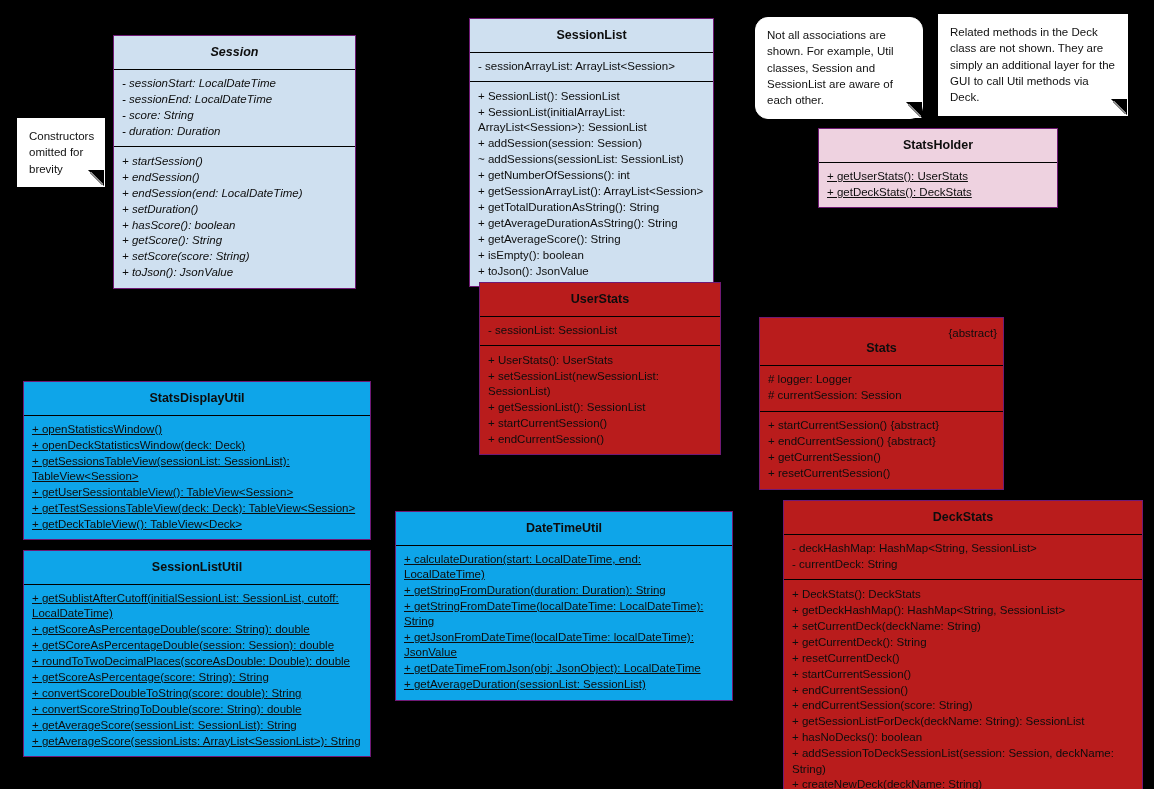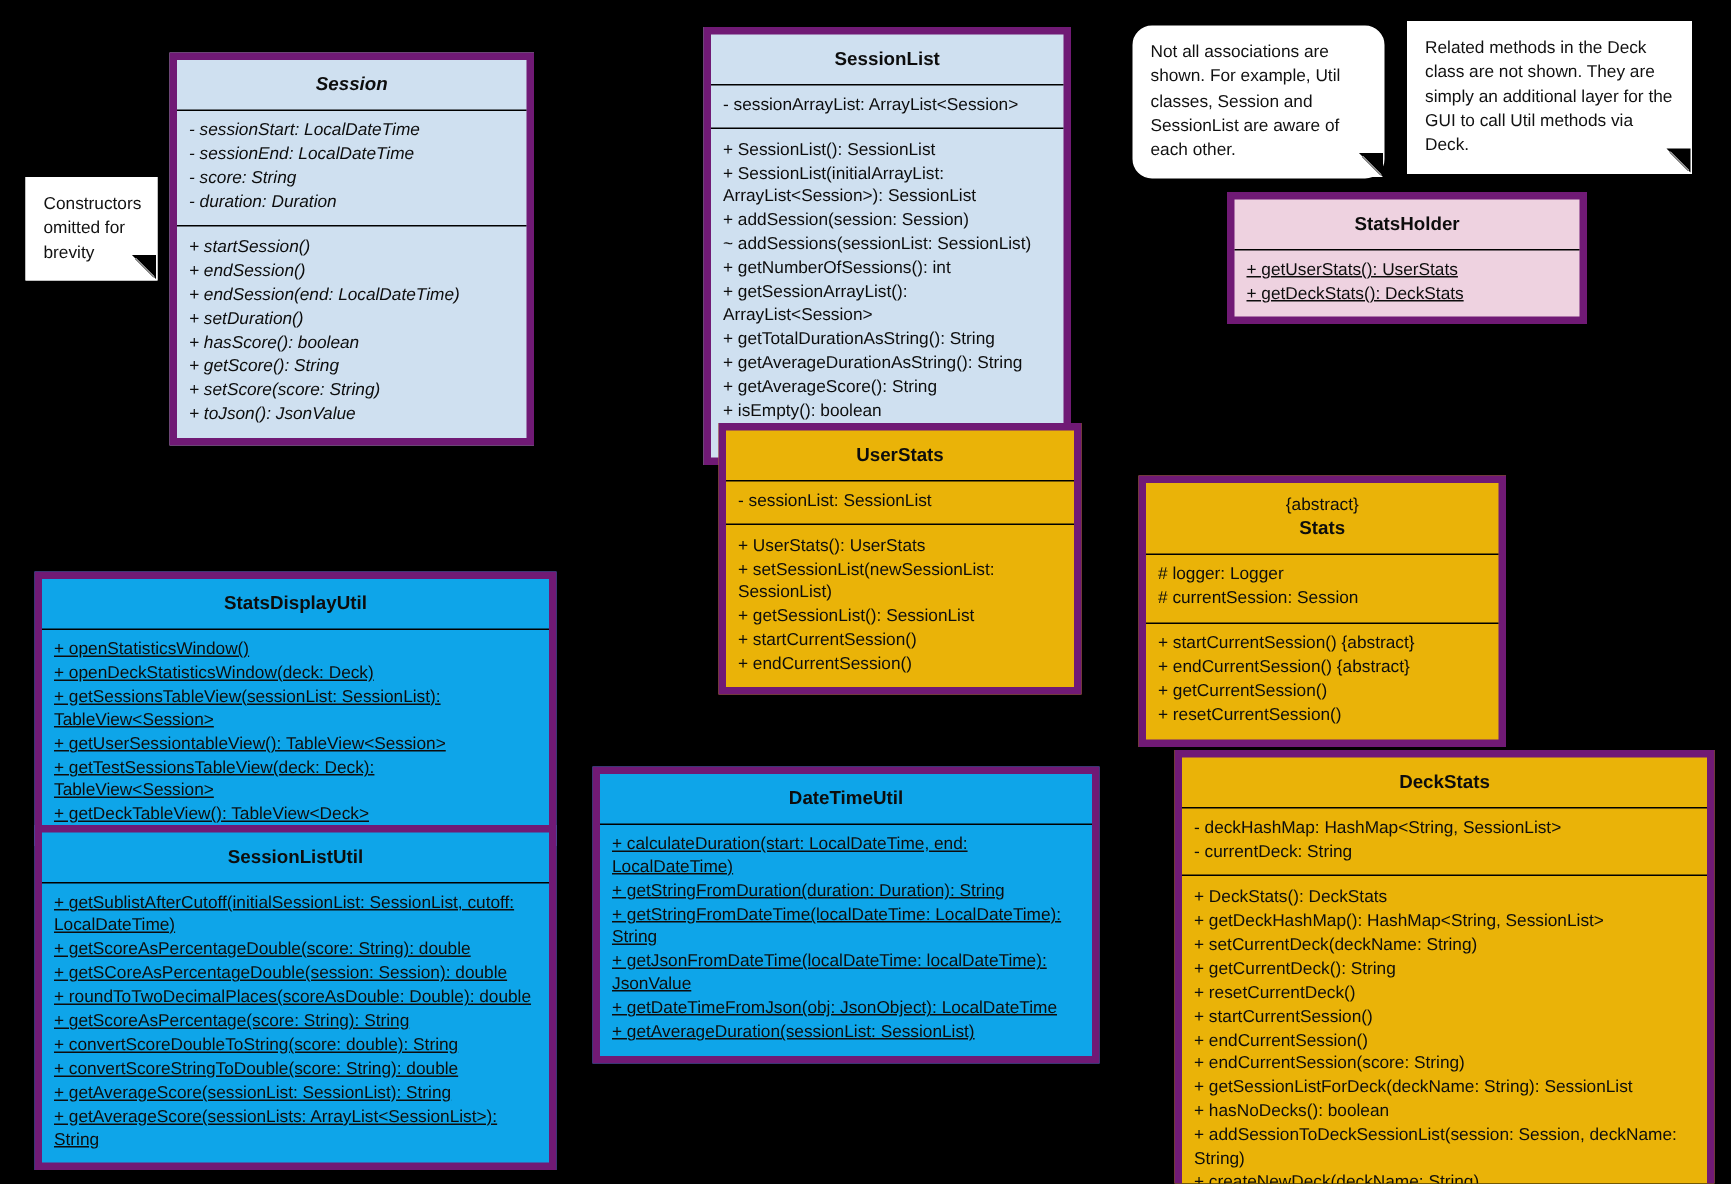--- a/index.html
+++ b/index.html
@@ -18,55 +18,56 @@
   .canvas {
     position: absolute;
     inset: 0;
     background: #000000;
   }
 
   
   .uml {
     position: absolute;
     box-sizing: border-box;
-    border: 5px solid #701a75;
+    border: 1px solid #701a75;
     color: #0d0d0d;
     font-size: 11.5px;
     line-height: 1.32;
   }
   .uml .title {
     text-align: center;
     font-weight: bold;
     font-size: 12.5px;
     padding: 8px 6px 8px 6px;
     box-sizing: border-box;
   }
   .uml .title .stereo {
     display: block;
     font-weight: normal;
     font-size: 11.5px;
     line-height: 1.25;
+    text-align: right;
   }
   .uml .compartment {
     border-top: 1.6px solid #000000;
     padding: 6px 8px 7px 8px;
     box-sizing: border-box;
   }
   .uml .member {
     white-space: normal;
     padding: 0.4px 0;
   }
   .uml .member.u {
     text-decoration: underline;
   }
 
   
   .c-blue     { background: #cfe0f0; }
   .c-green    { background: #0ea5e9; }
-  .c-lav      { background: #eab308; }
+  .c-lav      { background: #b91c1c; }
   .c-pink     { background: #eed2e0; }
 
   
   .note {
     position: absolute;
     box-sizing: border-box;
     background: #ffffff;
     color: #111111;
     font-size: 11.5px;
     line-height: 1.42;

